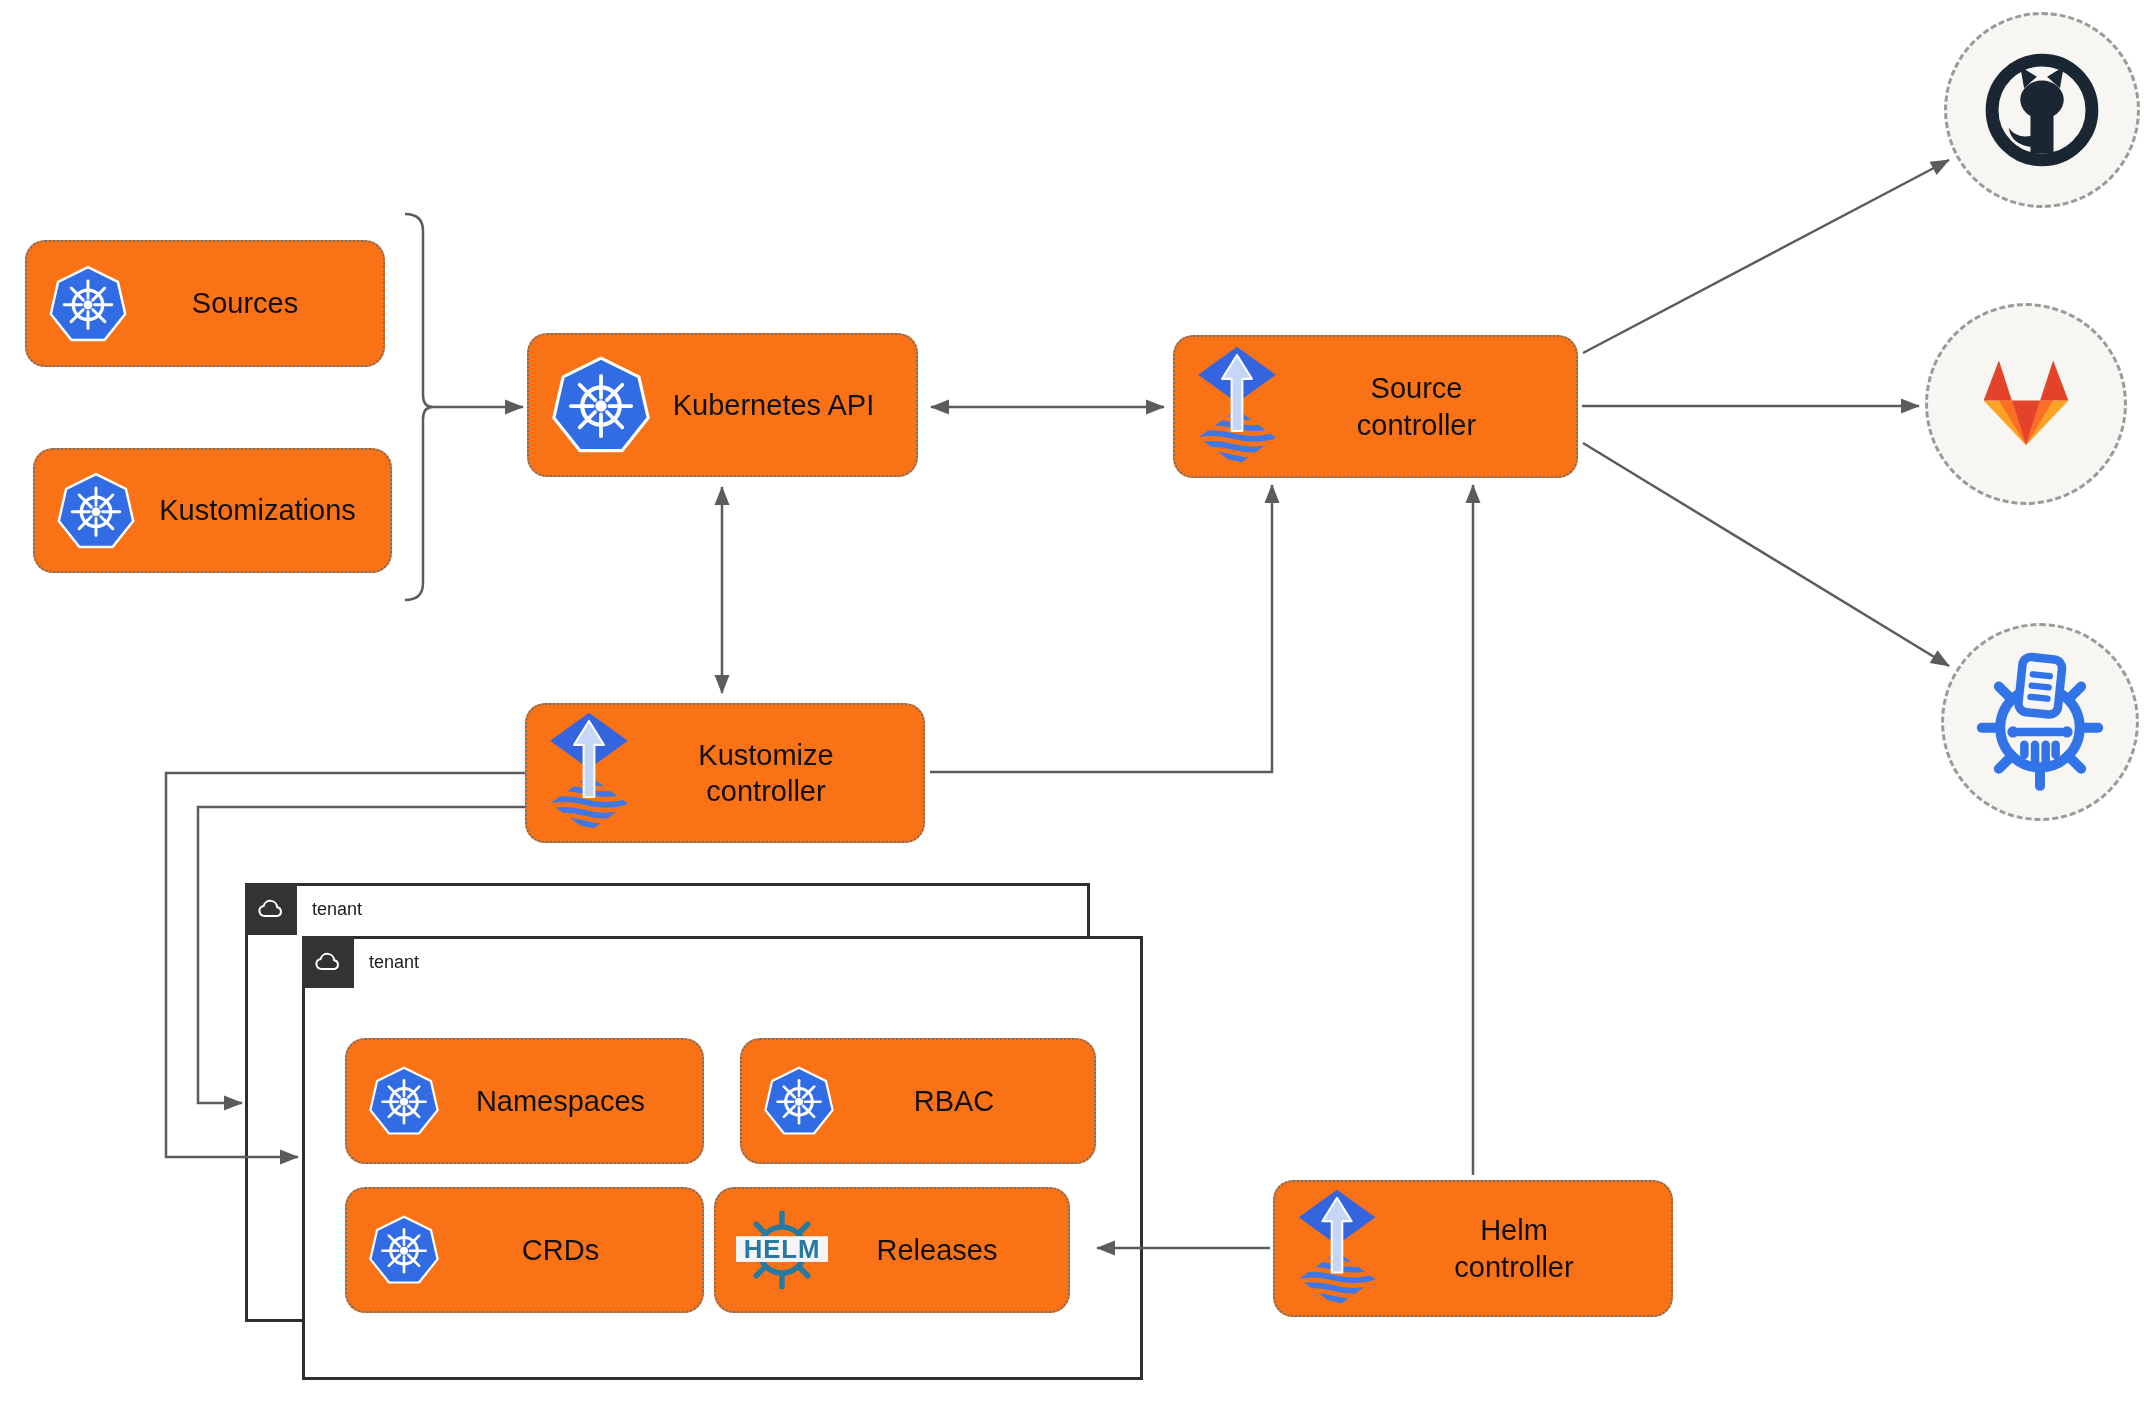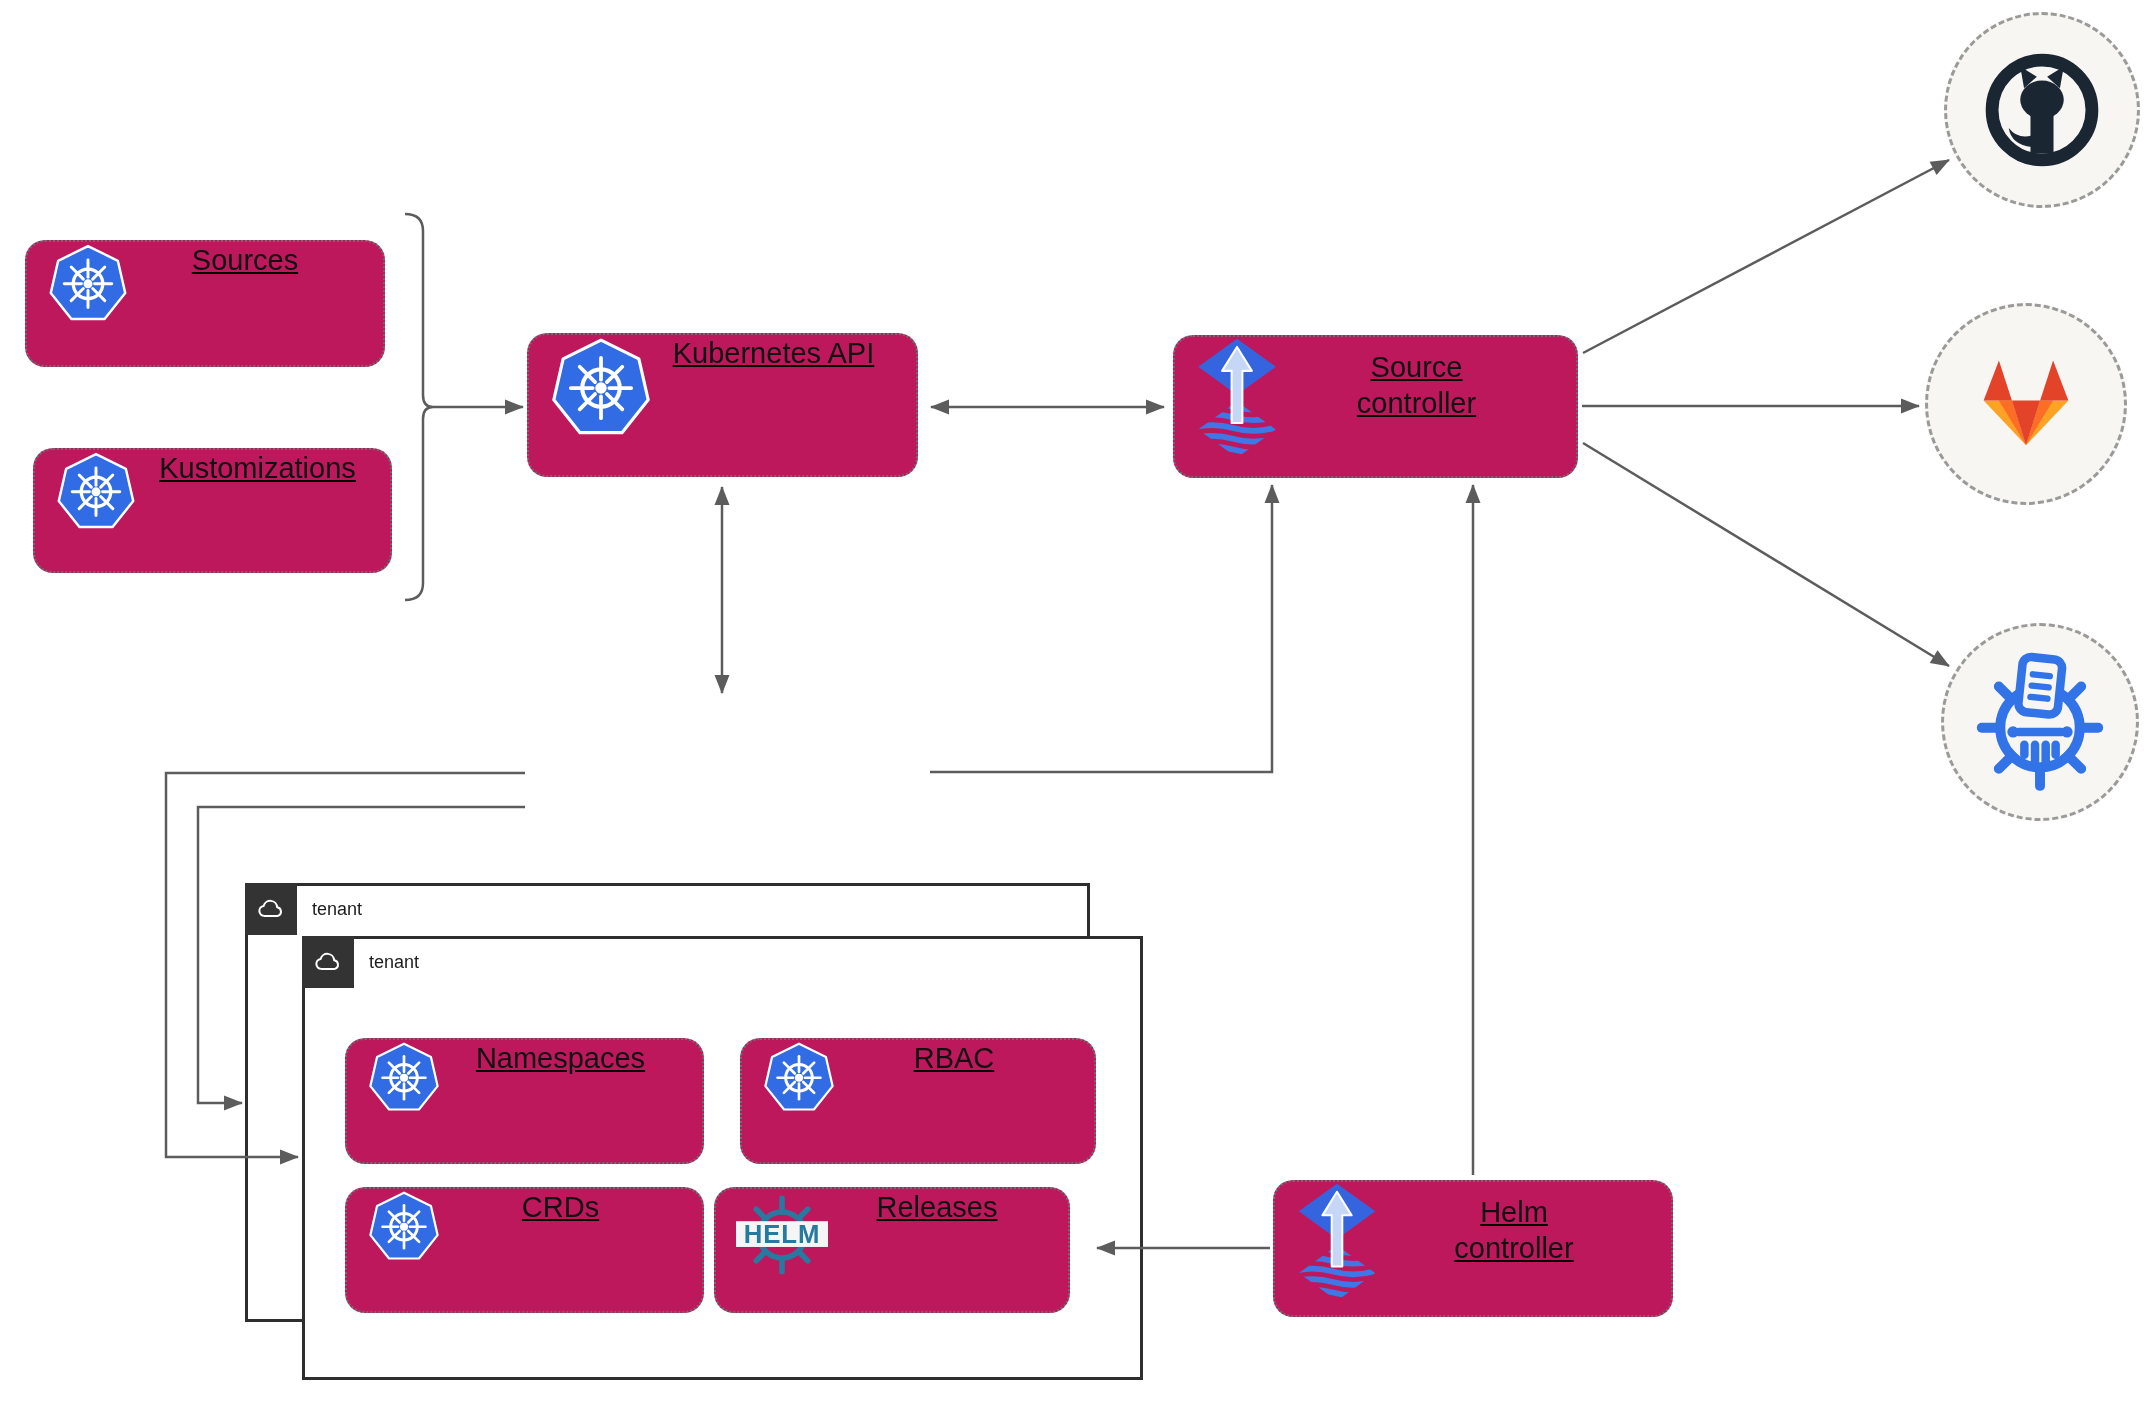--- a/index.html
+++ b/index.html
@@ -1,20 +1,20 @@
 <!DOCTYPE html>
 <html><head>
 <meta charset="utf-8">
 <style>
   html,body{margin:0;padding:0;background:#ffffff;}
   .canvas{position:relative;width:2144px;height:1407px;background:#ffffff;overflow:hidden;
           font-family:"Liberation Sans", sans-serif;}
   svg.connectors{position:absolute;left:0;top:0;width:2144px;height:1407px;z-index:6;pointer-events:none;}
-  .node{position:absolute;box-sizing:border-box;background:#be185d;border:2.5px dotted #6E6E6E;
-        border-radius:20px;display:flex;padding:0 22px 0 20px;z-index:3;text-decoration:underline;}
+  .node{position:absolute;box-sizing:border-box;background:#f97316;border:2.5px dotted #6E6E6E;
+        border-radius:20px;display:flex;align-items:center;padding:0 22px 0 20px;z-index:3;}
   .nlabel{flex:1;text-align:center;font-size:29px;color:#111111;line-height:1.25;}
   .nlabel.two{max-width:185px;margin:12px auto;}
   .nicon{flex:0 0 auto;}
   .group{position:absolute;box-sizing:border-box;background:#ffffff;border:3px solid #2E2E2E;}
   .ghead{position:absolute;left:-3px;top:-3px;width:52px;height:52px;background:#333333;
          display:flex;align-items:center;justify-content:center;}
   .glabel{position:absolute;left:64px;top:-3px;height:52px;line-height:52px;font-size:18px;color:#1c1c1c;}
   .circle{position:absolute;box-sizing:border-box;border:3px dashed #9A9A9A;border-radius:50%;
           background:#F7F6F2;display:flex;align-items:center;justify-content:center;z-index:3;}
   .back{z-index:2;} .front{z-index:4;}
@@ -190,20 +190,26 @@
     <div class="nlabel">Kubernetes API</div>
   </div>
 
   <div class="node" style="left:1173px;top:335px;width:405px;height:143px;">
     <svg class="nicon" width="84" height="124">
         <use href="#flux"></use>
       </svg>
     <div class="nlabel two">Source controller</div>
   </div>
 
+  <div class="node" style="left:525px;top:703px;width:400px;height:140px;">
+    <svg class="nicon" width="84" height="124">
+        <use href="#flux"></use>
+      </svg>
+    <div class="nlabel two">Kustomize controller</div>
+  </div>
 
   <div class="node" style="left:1273px;top:1180px;width:400px;height:137px;">
     <svg class="nicon" width="84" height="122">
         <use href="#flux"></use>
       </svg>
     <div class="nlabel two">Helm controller</div>
   </div>
 
   <div class="circle" style="left:1944px;top:12px;width:196px;height:196px;">
     <svg width="128" height="128">

